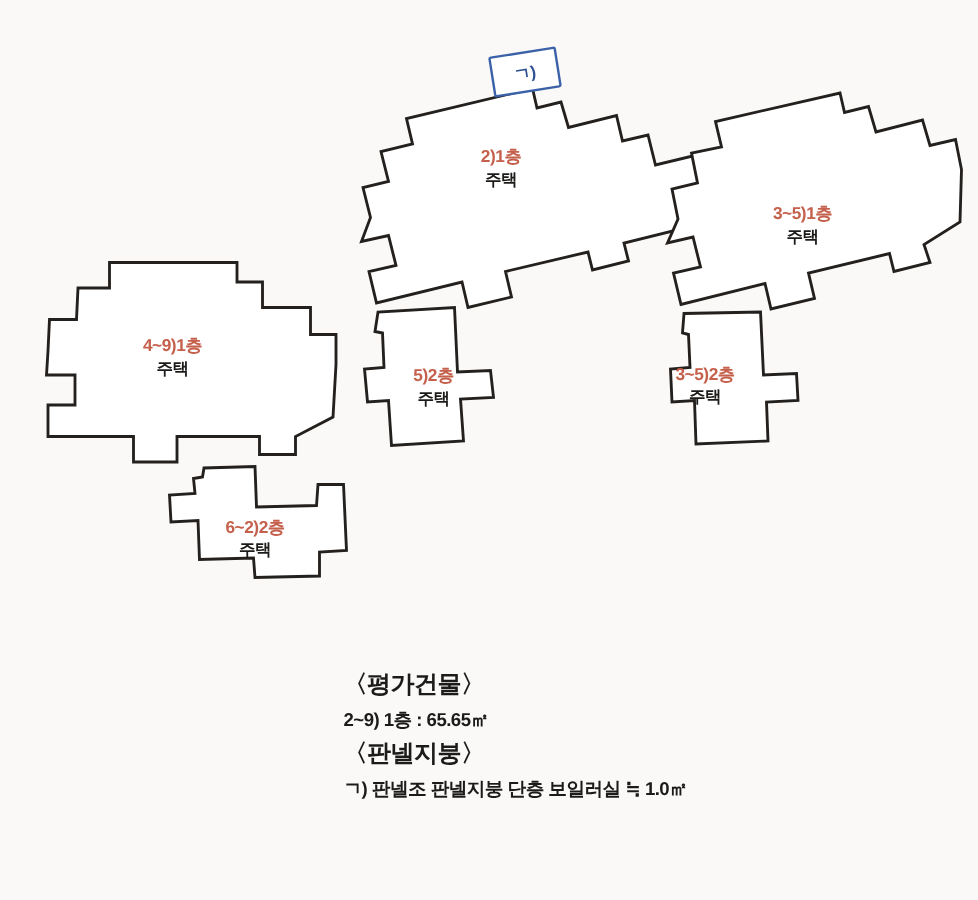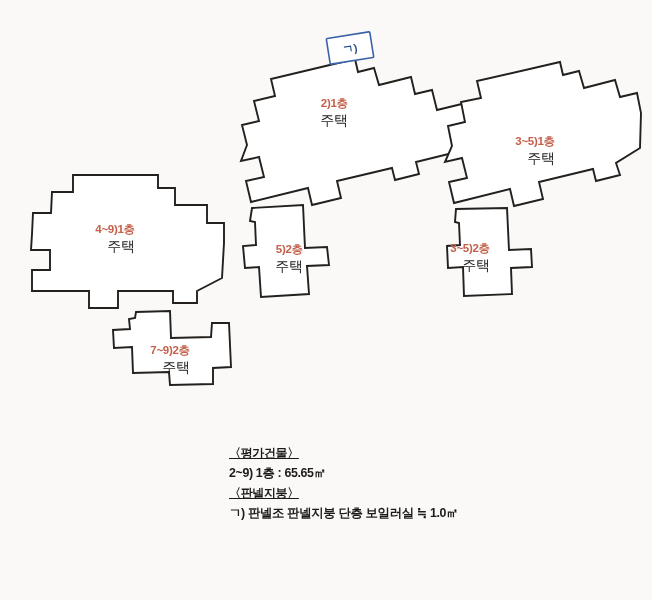--- a/index.html
+++ b/index.html
@@ -36,38 +36,38 @@
     stroke-linecap: square;
   }
   .annex-outline {
     fill: #ffffff;
     stroke: #3b62a8;
     stroke-width: 1.6;
     stroke-linejoin: miter;
   }
   .bldg-label {
     position: absolute;
-    text-align: right;
+    text-align: center;
     line-height: 1.18;
     white-space: nowrap;
     transform: translate(-50%, -50%);
     pointer-events: none;
   }
   .bldg-label .floor-id {
     display: block;
     color: #c4604b;
     font-size: 11.5px;
     font-weight: 700;
     letter-spacing: -0.3px;
   }
   .bldg-label .use-name {
     display: block;
     color: #1d1b19;
-    font-size: 14px;
-    font-weight: 400;
+    font-size: 11px;
+    font-weight: 700;
     letter-spacing: -0.3px;
     margin-top: 1px;
   }
   .annex-label {
     position: absolute;
     color: #2d4f91;
     font-size: 11px;
     font-weight: 700;
     transform: translate(-50%, -50%) rotate(-9deg);
     white-space: nowrap;
@@ -81,22 +81,21 @@
     font-size: 12.4px;
     font-weight: 700;
     line-height: 1.62;
     letter-spacing: -0.35px;
     white-space: nowrap;
   }
   #legend .legend-line {
     display: block;
   }
   #legend .legend-head {
-    font-size: 12px;
-    text-decoration: underline;
+    font-size: 16px;
   }
 </style>
 </head>
 <body>
 
 <div id="plan-root" style="background: rgb(250, 249, 247);">
 
   <svg class="plan-svg" viewBox="0 0 652 600" xmlns="http://www.w3.org/2000/svg">
     <g>
       <polygon class="bldg-outline" points="247,145 242,125 259,121 254,101 275,96 271,79 355,59 358,72 374,68 379,85 411,77 415,94 432,90 437,110 470,102 481,146 416,162 419,174 395,180 392,168 337,181 341,198 312,205 308,188 251,202 246,181 264,177 259,157 241,161"></polygon>
@@ -130,21 +129,21 @@
     <span class="floor-id">5)2층</span>
     <span class="use-name">주택</span>
   </div>
 
   <div class="bldg-label" id="label-b35f2" style="left: 470px; top: 258px;">
     <span class="floor-id">3~5)2층</span>
     <span class="use-name">주택</span>
   </div>
 
   <div class="bldg-label" id="label-b69f2" style="left: 170px; top: 360px;">
-    <span class="floor-id">7~9)2층</span>
+    <span class="floor-id">6~2)2층</span>
     <span class="use-name">주택</span>
   </div>
 
   <div class="annex-label" id="label-annex" style="left: 350px; top: 49px;">ㄱ)</div>
 
   <div id="legend">
     <span class="legend-line legend-head">〈평가건물〉</span>
     <span class="legend-line">2~9) 1층 : 65.65㎡</span>
     <span class="legend-line legend-head">〈판넬지붕〉</span>
     <span class="legend-line">ㄱ) 판넬조 판넬지붕 단층 보일러실 ≒ 1.0㎡</span>

